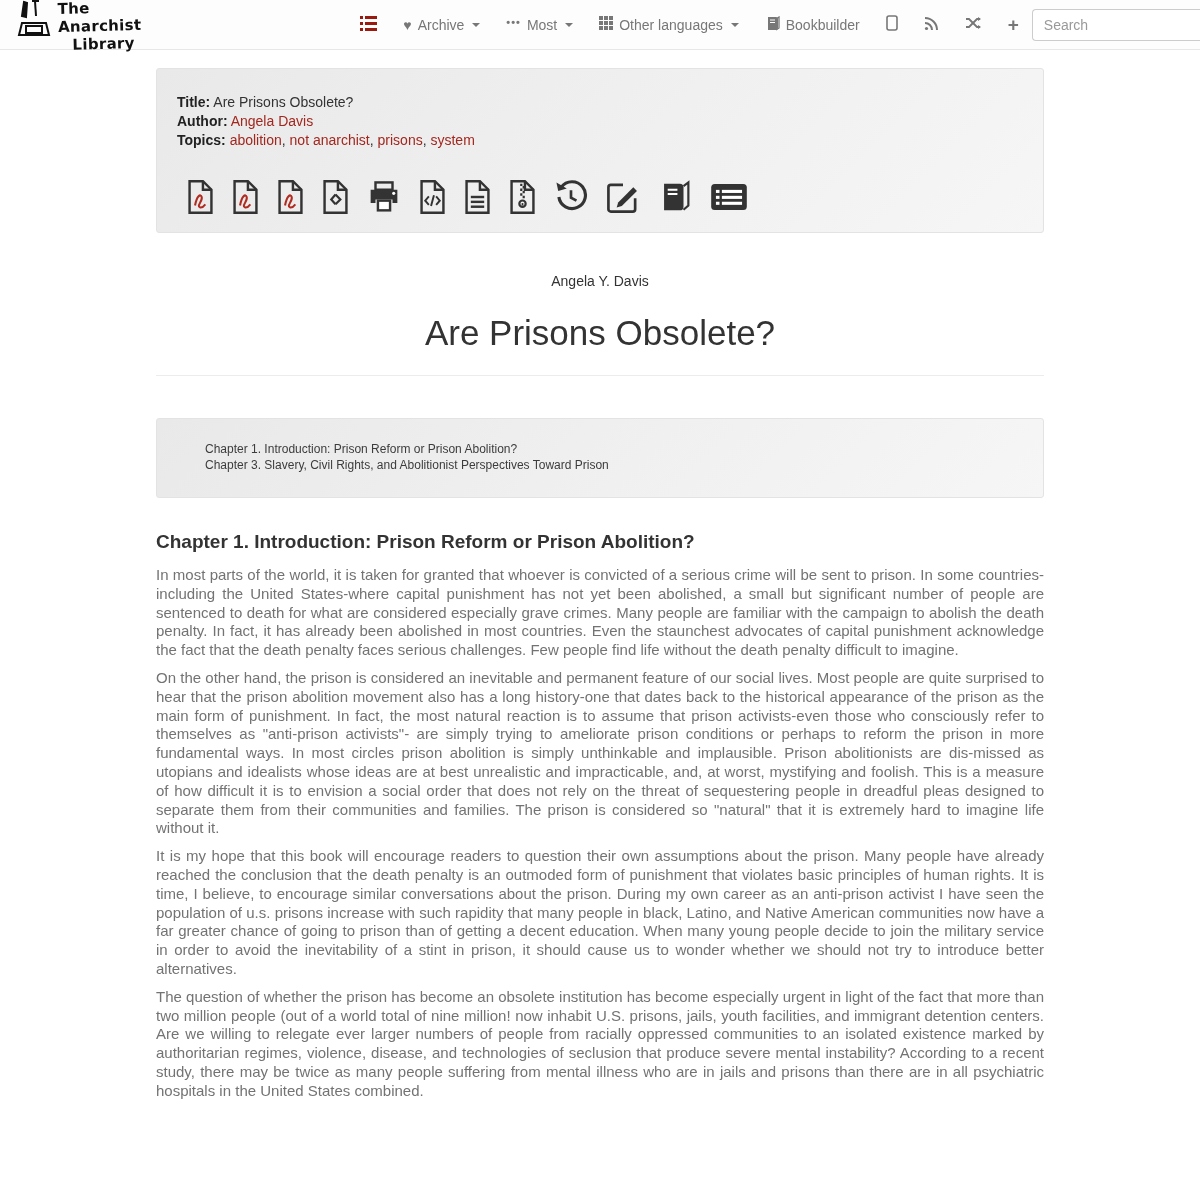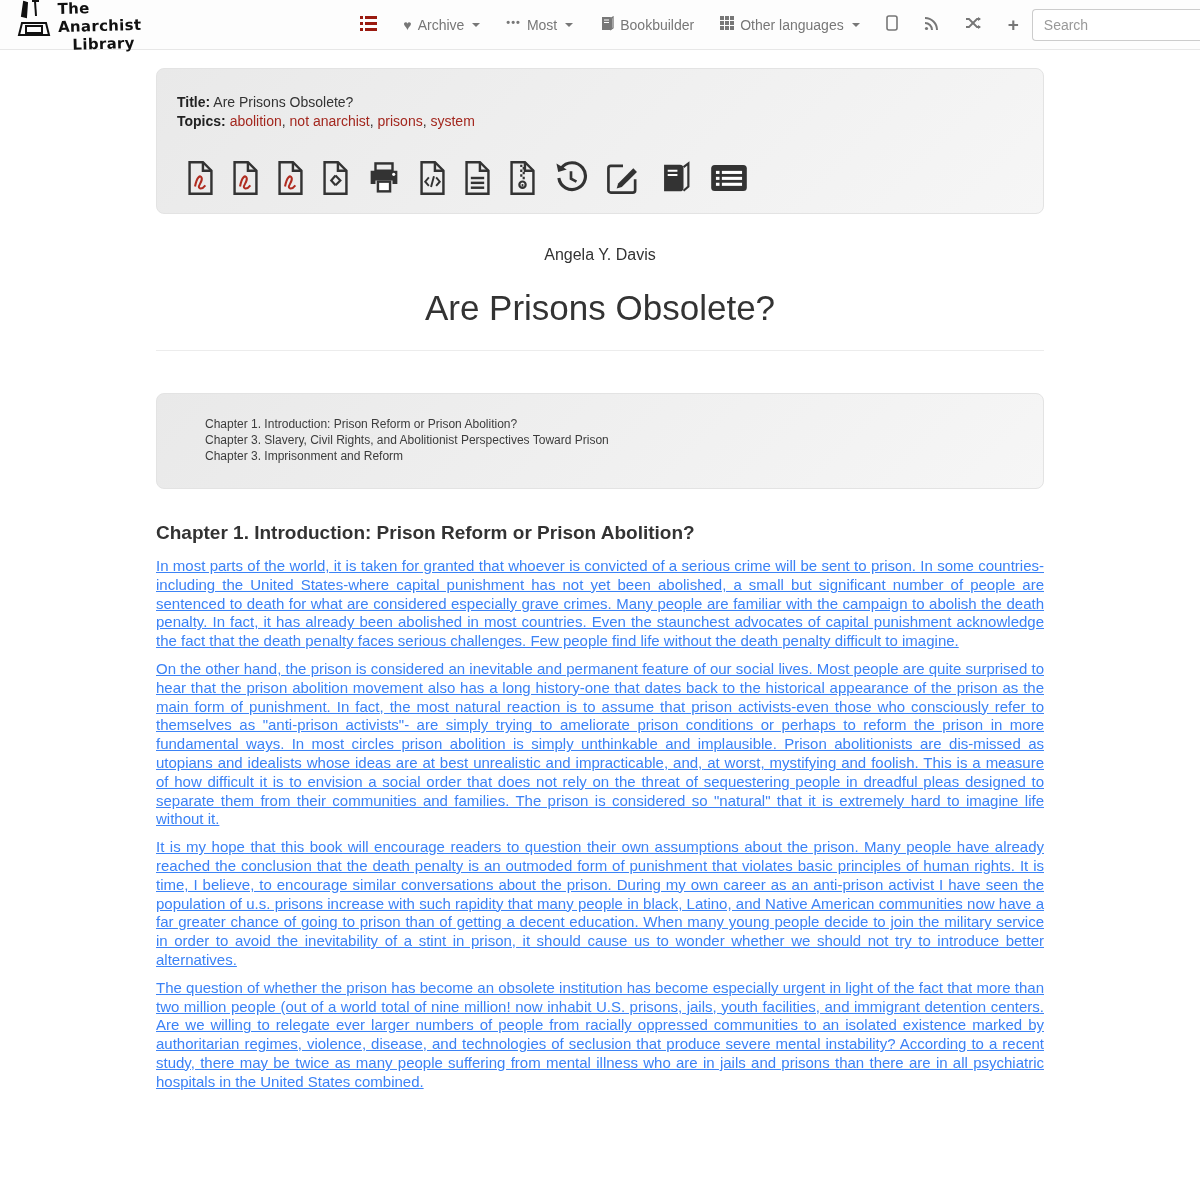--- a/index.html
+++ b/index.html
@@ -25,41 +25,41 @@
   .navbar-right { display:flex; align-items:center; margin-left:auto; padding-right:30px; }
   .search-form { display:flex; align-items:center; }
   .search-input { width:183px; height:32px; border:1px solid #ccc; border-right:none;
     border-radius:4px 0 0 4px; padding:0 11px; font-size:14px; color:#555; outline:none;
     font-family:"Liberation Sans", sans-serif; background:#fff; }
   .search-input::placeholder { color:#999; }
 
   
   .page { width:888px; margin:0 auto; }
   .panel { background:linear-gradient(135deg,#e9e9e9,#f6f6f6); border:1px solid #e3e3e3;
-    border-radius:8px; }
+    border-radius:3px; }
 
   .meta-box { margin-top:18px; padding:24px 20px 16px 20px; }
   .meta-row { font-size:14px; line-height:19px; color:#333; }
   .meta-row b { color:#222; }
   .red-link { color:#a3271e; text-decoration:none; cursor:pointer; }
   .formats { display:flex; align-items:flex-end; gap:14px; margin-top:28px; padding-left:8px; }
   .fmt { display:inline-flex; cursor:pointer; padding:2px; }
 
-  .doc-author { margin-top:32px; text-align:center; font-size:16px; color:#333; }
+  .doc-author { margin-top:40px; text-align:center; font-size:14px; color:#333; }
   .doc-title { margin-top:24px; text-align:center; font-size:35px; color:#333; font-weight:normal; }
   .rule { border:none; border-top:1px solid #ececec; margin:22px 0 0 0; }
 
   .toc-box { margin-top:42px; padding:22px 20px 24px 48px; }
   .toc-line { font-size:12px; line-height:16px; }
   .toc-line a { color:#3c3c3c; text-decoration:none; cursor:pointer; }
 
   .chapter-h { margin-top:33px; font-size:19px; font-weight:bold; color:#333; }
   .body-text { margin-top:13px; }
-  .body-text p { font-size:15px; line-height:18.8px; text-align:justify; color:#3b82f6;
-    margin:0 0 9px 0;text-decoration:underline; }
+  .body-text p { font-size:15px; line-height:18.8px; text-align:justify; color:#737373;
+    margin:0 0 9px 0; }
 </style>
 </head>
 <body>
 
 <nav class="navbar">
   <a class="brand">
     <span>
       <svg width="40" height="44" viewBox="0 0 40 44">
         <g stroke="#111" stroke-width="2" fill="none">
           <path d="M10 3 l3 1 -1 14 -4 -1 z" fill="#111"></path>
@@ -94,47 +94,47 @@
       <span>Archive</span>
       <span class="caret"></span>
     </a>
     <a class="nav-link">
       <span class="glyph dots">•••</span>
       <span>Most</span>
       <span class="caret"></span>
     </a>
     <a class="nav-link">
       <span>
-        <svg width="15" height="15" viewBox="0 0 15 15">
-          <path d="M3 1 h8 a2 2 0 0 1 2 2 v9 a2 2 0 0 1 -2 2 h-8 z" fill="#777"></path>
-          <path d="M11 3 l3 -2 v11 l-3 2" fill="none" stroke="#777" stroke-width="1.3"></path>
-          <path d="M5 4 h5 M5 6.5 h5" stroke="#fff" stroke-width="1"></path>
-        </svg>
-      </span>
-      <span>Bookbuilder</span>
-    </a>
-    <a class="nav-link">
-      <span>
         <svg width="14" height="14" viewBox="0 0 14 14" fill="#777">
           <rect x="0" y="0" width="4" height="4"></rect>
             <rect x="5" y="0" width="4" height="4"></rect>
             <rect x="10" y="0" width="4" height="4"></rect>
           <rect x="0" y="5" width="4" height="4"></rect>
             <rect x="5" y="5" width="4" height="4"></rect>
             <rect x="10" y="5" width="4" height="4"></rect>
           <rect x="0" y="10" width="4" height="4"></rect>
             <rect x="5" y="10" width="4" height="4"></rect>
             <rect x="10" y="10" width="4" height="4"></rect>
         </svg>
       </span>
       <span>Other languages</span>
       <span class="caret"></span>
     </a>
     <a class="nav-link">
       <span>
+        <svg width="15" height="15" viewBox="0 0 15 15">
+          <path d="M3 1 h8 a2 2 0 0 1 2 2 v9 a2 2 0 0 1 -2 2 h-8 z" fill="#777"></path>
+          <path d="M11 3 l3 -2 v11 l-3 2" fill="none" stroke="#777" stroke-width="1.3"></path>
+          <path d="M5 4 h5 M5 6.5 h5" stroke="#fff" stroke-width="1"></path>
+        </svg>
+      </span>
+      <span>Bookbuilder</span>
+    </a>
+    <a class="nav-link">
+      <span>
         <svg width="12" height="16" viewBox="0 0 12 16">
             <rect x="1" y="1" width="10" height="14" rx="2" fill="none" stroke="#777" stroke-width="1.6"></rect>
           </svg>
       </span>
     </a>
     <a class="nav-link">
       <span>
         <svg width="15" height="15" viewBox="0 0 15 15" fill="none" stroke="#777" stroke-width="2">
           <circle cx="2.5" cy="12.5" r="1.6" fill="#777" stroke="none"></circle>
           <path d="M1 7 a7 7 0 0 1 7 7"></path>
@@ -164,20 +164,24 @@
     </form>
   </div>
 </nav>
 
 <div class="page">
 
   <div class="panel meta-box">
     <div class="meta-row">
       <b>Title:</b>
       <span>Are Prisons Obsolete?</span>
+    </div>
+    <div class="meta-row">
+      <b>Author:</b>
+      <a class="red-link">Angela Davis</a>
     </div>
     <div class="meta-row">
       <b>Topics:</b>
       <span><a class="red-link">abolition</a>, <a class="red-link">not anarchist</a>, <a class="red-link">prisons</a>, <a class="red-link">system</a></span>
     </div>
 
     <div class="formats">
       <a class="fmt">
         <svg width="27" height="34" viewBox="0 0 22 28">
             <path d="M2 1 h11 l7 7 v19 h-18 z" fill="none" stroke="#333" stroke-width="2"></path>
@@ -273,21 +277,20 @@
     </div>
   </div>
 
   <div class="doc-author">Angela Y. Davis</div>
   <h1 class="doc-title">Are Prisons Obsolete?</h1>
   <hr class="rule">
 
   <div class="panel toc-box">
       <div class="toc-line"><a>Chapter 1. Introduction: Prison Reform or Prison Abolition?</a></div>
       <div class="toc-line"><a>Chapter 3. Slavery, Civil Rights, and Abolitionist Perspectives Toward Prison</a></div>
-      <div class="toc-line"><a>Chapter 3. Imprisonment and Reform</a></div>
     </div>
 
   <h2 class="chapter-h">Chapter 1. Introduction: Prison Reform or Prison Abolition?</h2>
   <div class="body-text">
       <p>In most parts of the world, it is taken for granted that whoever is convicted of a serious crime will be sent to prison. In some countries-including the United States-where capital punishment has not yet been abolished, a small but significant number of people are sentenced to death for what are considered especially grave crimes. Many people are familiar with the campaign to abolish the death penalty. In fact, it has already been abolished in most countries. Even the staunchest advocates of capital punishment acknowledge the fact that the death penalty faces serious challenges. Few people find life without the death penalty difficult to imagine.</p>
       <p>On the other hand, the prison is considered an inevitable and permanent feature of our social lives. Most people are quite surprised to hear that the prison abolition movement also has a long history-one that dates back to the historical appearance of the prison as the main form of punishment. In fact, the most natural reaction is to assume that prison activists-even those who consciously refer to themselves as "anti-prison activists"- are simply trying to ameliorate prison conditions or perhaps to reform the prison in more fundamental ways. In most circles prison abolition is simply unthinkable and implausible. Prison abolitionists are dis-missed as utopians and idealists whose ideas are at best unrealistic and impracticable, and, at worst, mystifying and foolish. This is a measure of how difficult it is to envision a social order that does not rely on the threat of sequestering people in dreadful pleas designed to separate them from their communities and families. The prison is considered so "natural" that it is extremely hard to imagine life without it.</p>
       <p>It is my hope that this book will encourage readers to question their own assumptions about the prison. Many people have already reached the conclusion that the death penalty is an outmoded form of punishment that violates basic principles of human rights. It is time, I believe, to encourage similar conversations about the prison. During my own career as an anti-prison activist I have seen the population of u.s. prisons increase with such rapidity that many people in black, Latino, and Native American communities now have a far greater chance of going to prison than of getting a decent education. When many young people decide to join the military service in order to avoid the inevitability of a stint in prison, it should cause us to wonder whether we should not try to introduce better alternatives.</p>
       <p>The question of whether the prison has become an obsolete institution has become especially urgent in light of the fact that more than two million people (out of a world total of nine million! now inhabit U.S. prisons, jails, youth facilities, and immigrant detention centers. Are we willing to relegate ever larger numbers of people from racially oppressed communities to an isolated existence marked by authoritarian regimes, violence, disease, and technologies of seclusion that produce severe mental instability? According to a recent study, there may be twice as many people suffering from mental illness who are in jails and prisons than there are in all psychiatric hospitals in the United States combined.</p>
     </div>
 

